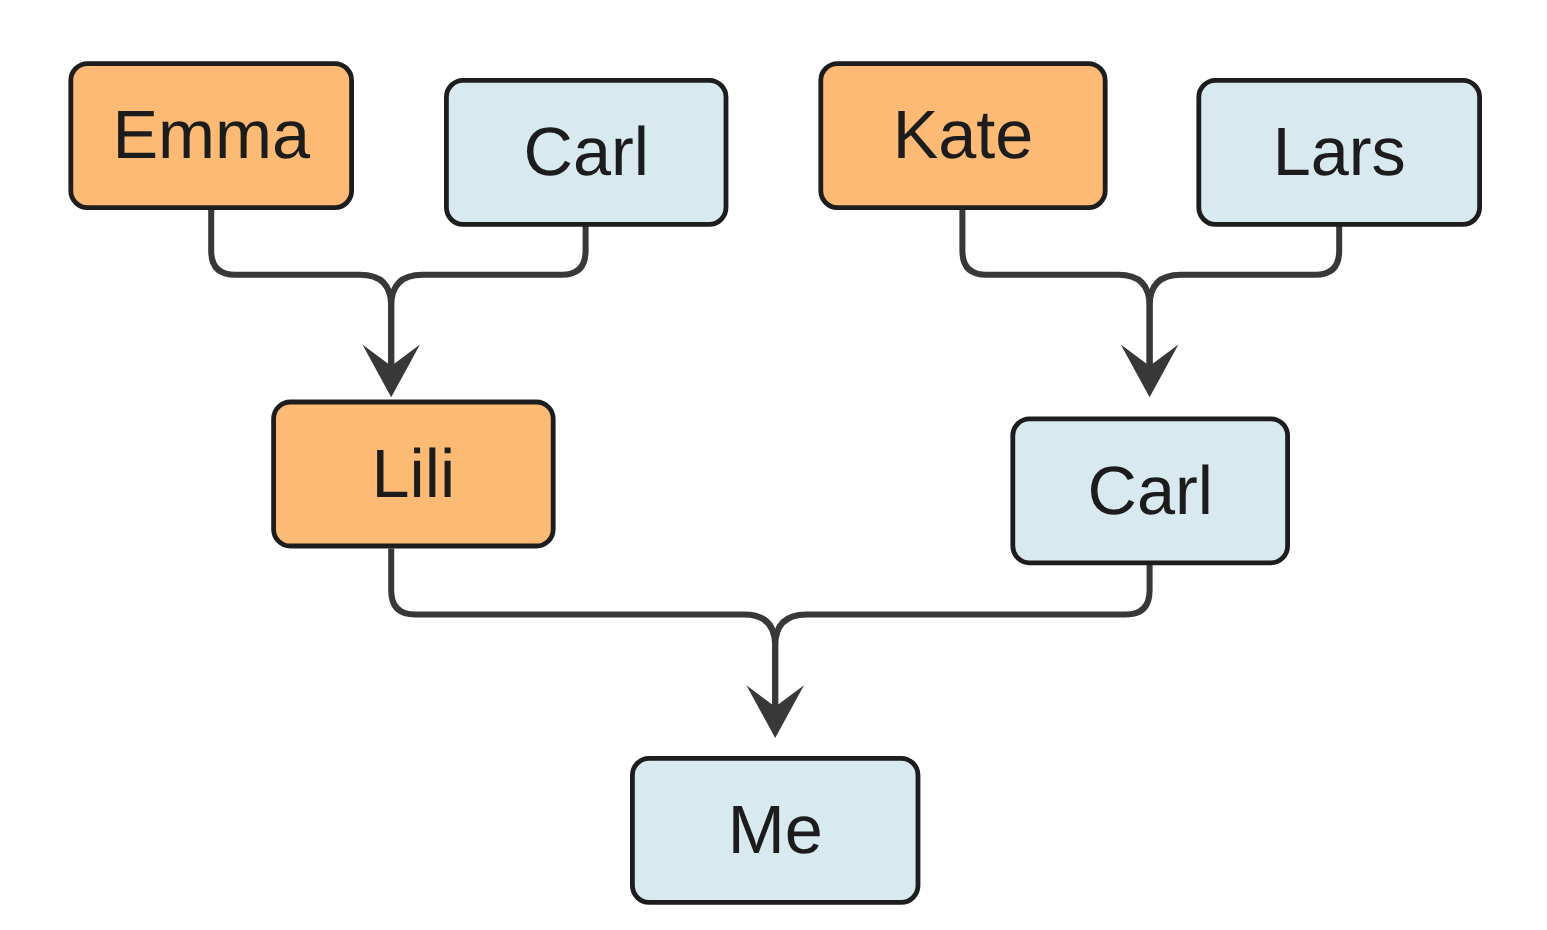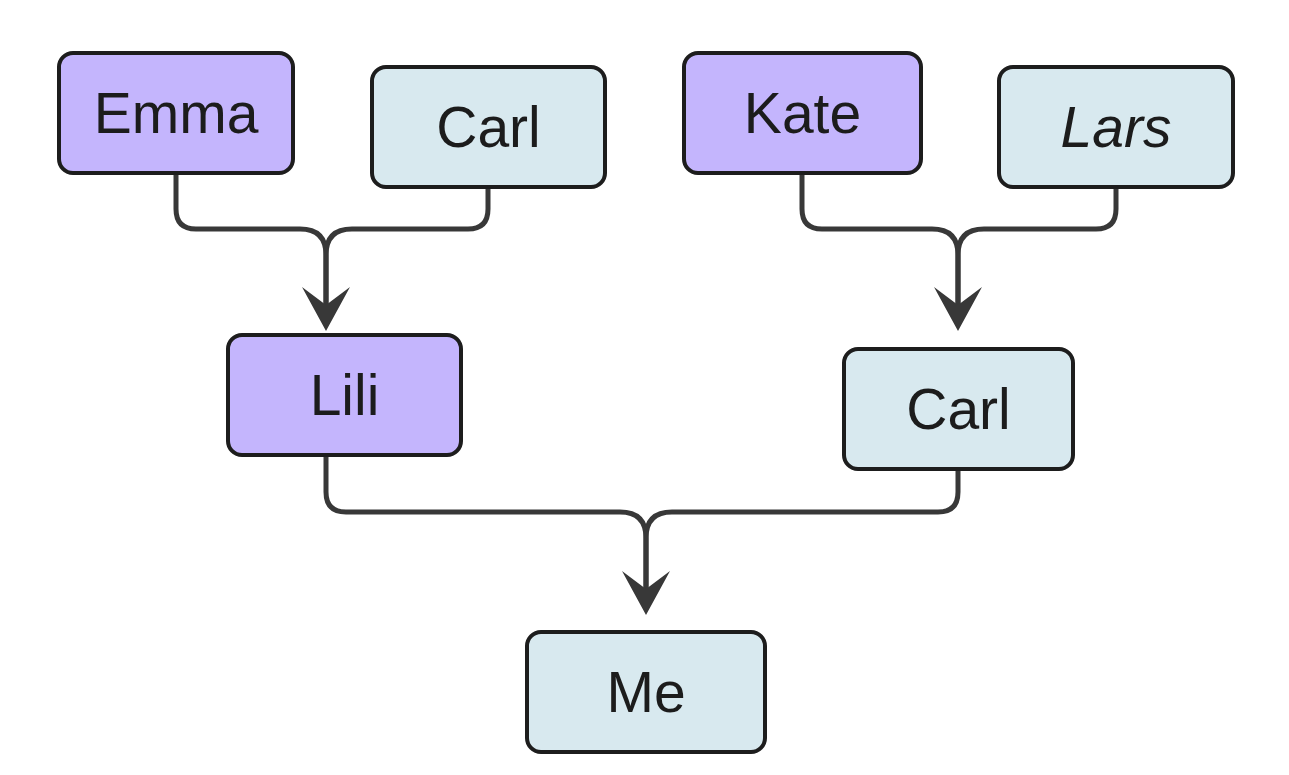--- a/index.html
+++ b/index.html
@@ -37,21 +37,21 @@
     border: 4.5px solid #1d1d1d;
     border-radius: 16px;
     display: flex;
     align-items: center;
     justify-content: center;
     font-size: 57px;
     color: #1c1c1c;
     line-height: 1;
     user-select: none;
   }
-  .node.pink { background: #c4b5fd; }
+  .node.pink { background: #fdba74; }
   .node.blue { background: #d8e9ef; margin-top: 14px; }
 </style>
 </head>
 <body>
 
 <div class="canvas">
 
   <svg class="edges-svg" viewBox="0 0 1289 775" aria-hidden="true">
 
     <path class="edge" d="M 176 175 V 209 Q 176 229 196 229 H 300 Q 326 229 326 255 V 306"></path>
@@ -75,21 +75,21 @@
   </div>
 
   <div class="node blue" style="left:370px; top:51px;  width:237px; height:124px;">
     <span>Carl</span>
   </div>
 
   <div class="node pink" style="left:682px; top:51px;  width:241px; height:124px;">
     <span>Kate</span>
   </div>
 
-  <div class="node blue" style="left:997px; top:51px;  width:238px; height:124px;font-style:italic;">
+  <div class="node blue" style="left:997px; top:51px;  width:238px; height:124px;">
     <span>Lars</span>
   </div>
 
   <div class="node pink" style="left:208px; top:333px; width:237px; height:124px;margin-left:18px;">
     <span>Lili</span>
   </div>
 
   <div class="node blue" style="left:842px; top:333px; width:233px; height:124px;">
     <span>Carl</span>
   </div>

